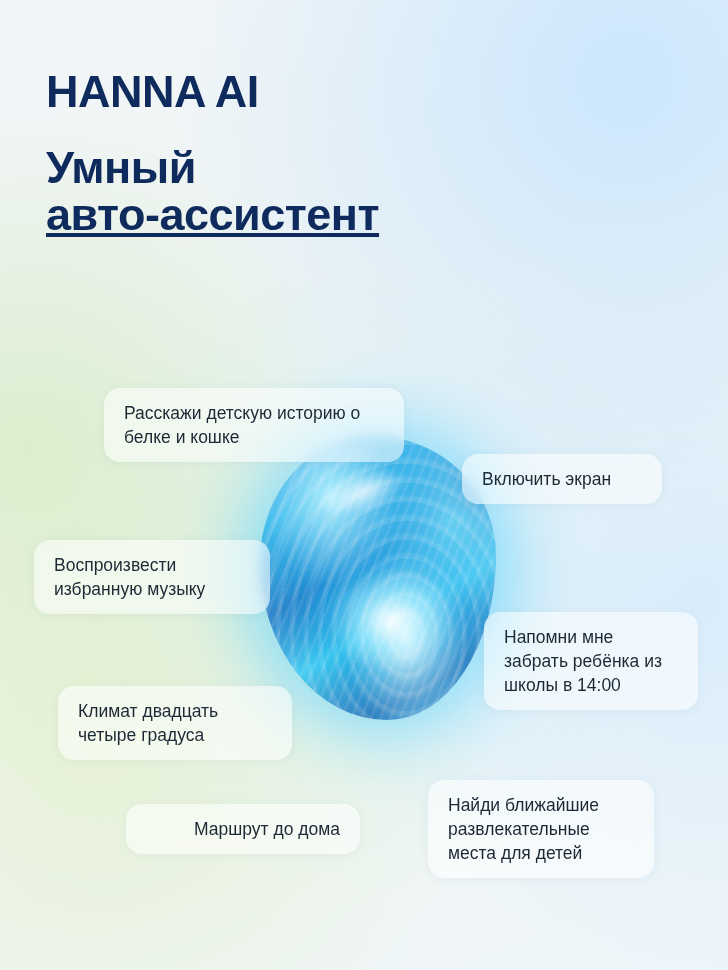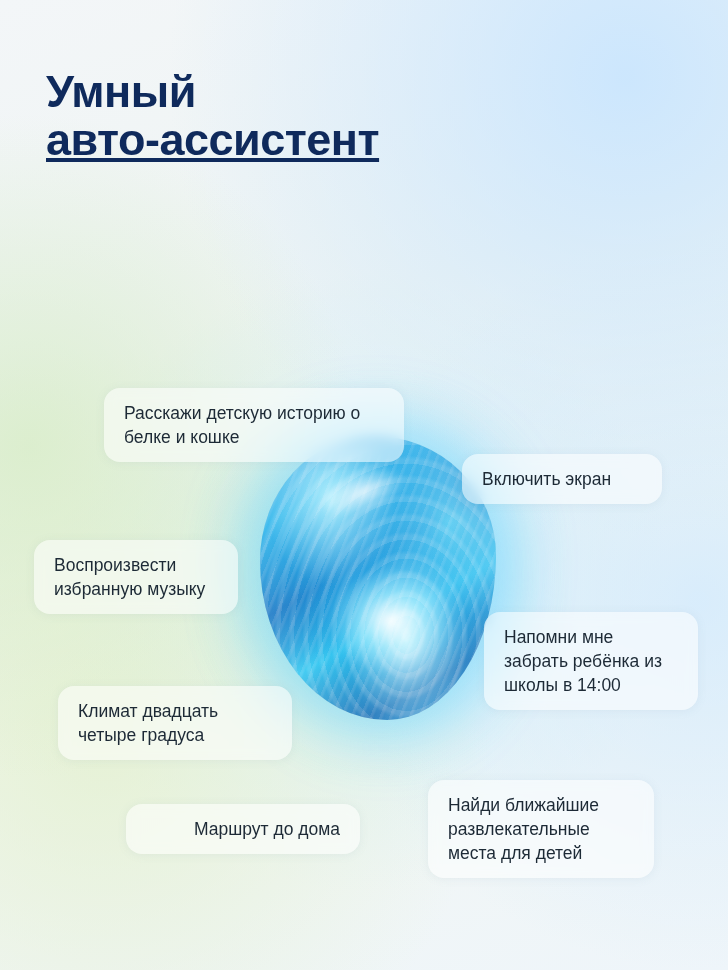--- a/index.html
+++ b/index.html
@@ -34,21 +34,21 @@
     top: 68px;
     width: 600px;
   }
   .headline .line {
     color: #0f2a5c;
     font-weight: 700;
     letter-spacing: -0.5px;
     line-height: 1.06;
   }
   .headline .line1 { font-size: 45px; }
-  .headline .line2 { font-size: 45px; }
+  .headline .line2 { font-size: 45px; margin-top: 28px; }
   .headline .line3 { font-size: 45px; text-decoration: underline; }
 
   
   .orb-wrap {
     position: absolute;
     left: 252px;
     top: 428px;
     width: 252px;
     height: 300px;
   }
@@ -120,32 +120,33 @@
     color: #1d2a36;
     font-size: 17.5px;
     line-height: 1.38;
     padding: 13px 20px;
     box-shadow: 0 1px 10px rgba(120,150,170,0.10);
     margin-top: 46px;
   }
 
   .chip-story    { left: 104px; top: 342px;  width: 300px; }
   .chip-screen   { left: 462px; top: 408px;  width: 200px; }
-  .chip-music    { left: 34px;  top: 494px;  width: 204px; }
+  .chip-music    { left: 34px;  top: 494px;  width: 236px; }
   .chip-remind   { left: 484px; top: 566px;  width: 214px; }
   .chip-climate  { left: 58px;  top: 640px;  width: 234px; }
   .chip-route    { left: 126px; top: 758px;  width: 234px; text-align: right; }
   .chip-places   { left: 428px; top: 734px;  width: 226px; }
 </style>
 </head>
 <body>
 
 <div class="poster">
 
   <div class="headline">
+    <div class="line line1">HANNA AI</div>
     <div class="line line2">Умный</div>
     <div class="line line3">авто-ассистент</div>
   </div>
 
   <div class="orb-wrap">
     <div class="orb-glow"></div>
     <div class="orb">
       <div class="orb-swirl"></div>
       <div class="orb-highlight"></div>
     </div>

